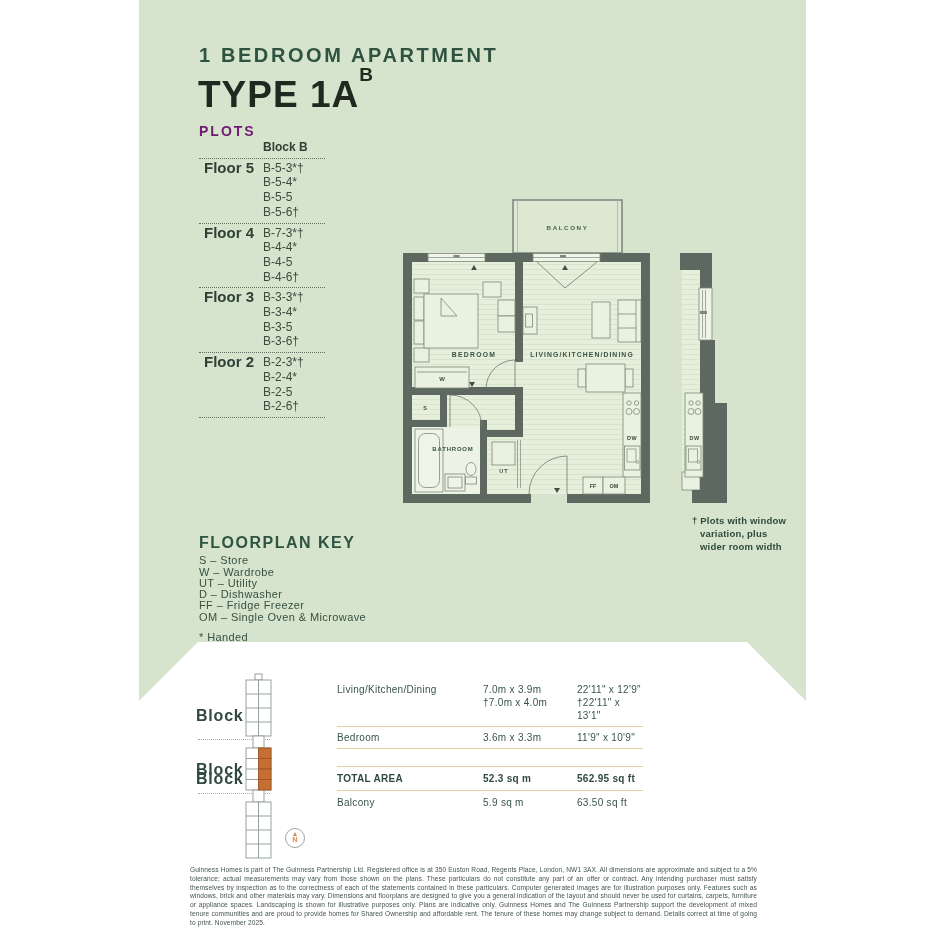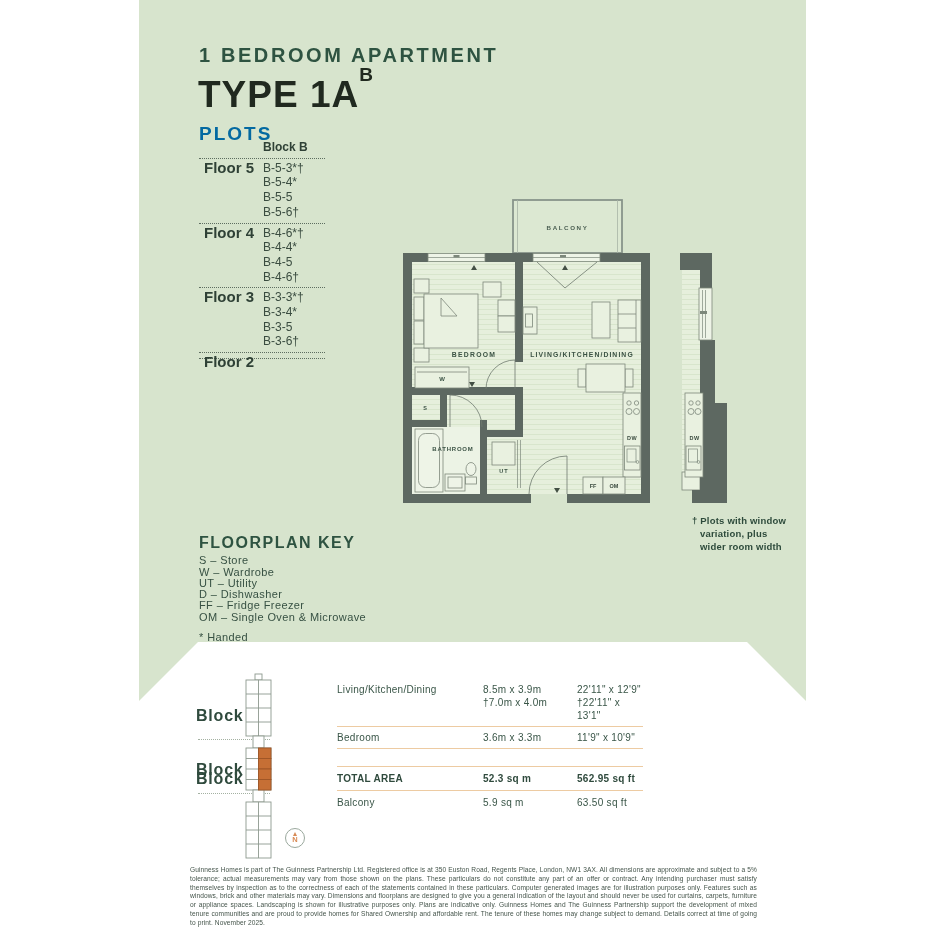--- a/index.html
+++ b/index.html
@@ -9,21 +9,21 @@
   #page { position:relative; width:945px; height:676px; background:#fff;padding-left:40px; }
 
   
   #green-panel { left:139px; top:0; width:667px; height:701px; background:#d7e4cd;
     clip-path: polygon(0 0, 100% 0, 100% 100%, calc(100% - 59px) 642px, 59px 642px, 0 100%); }
 
   
   #h-apartment { left:199px; top:44px; font-size:20px; font-weight:700; letter-spacing:2.6px; color:#2e5341; }
   #h-type { left:198px; top:74px; font-size:37px; font-weight:700; letter-spacing:1px; color:#20291f; }
   #h-type sup { font-size:19px; position:relative; top:-13px; letter-spacing:0; }
-  #h-plots { left:199px; top:123px; font-size:19px; font-weight:700; letter-spacing:2px; color:#0369a1; }
+  #h-plots { left:199px; top:123px; font-size:14px; font-weight:700; letter-spacing:2px; color:#701a75; }
 
   
   #plots { left:199px; top:140px; width:126px; font-size:12px; color:#3a4c40; line-height:14.7px; }
   .plots-hdr { border-bottom:1.5px dotted #5d6d60; padding-bottom:3px; }
   .plots-hdr span { margin-left:64px; font-weight:700; color:#2f4136; }
   .floor { position:relative; border-bottom:1.5px dotted #5d6d60; padding:2px 0 3px; }
   .floor-label { position:absolute; left:5px; top:2px; font-weight:700; font-size:15px; color:#2f4136; }
   .floor-plots { margin-left:64px; }
 
   
@@ -76,37 +76,43 @@
       <div class="floor-plots">
         <div>B-5-3*†</div>
         <div>B-5-4*</div>
         <div>B-5-5</div>
         <div>B-5-6†</div>
       </div>
     </div>
     <div class="floor">
       <span class="floor-label">Floor 4</span>
       <div class="floor-plots">
-        <div>B-4-6*†</div>
+        <div>B-7-3*†</div>
         <div>B-4-4*</div>
         <div>B-4-5</div>
         <div>B-4-6†</div>
       </div>
     </div>
     <div class="floor">
       <span class="floor-label">Floor 3</span>
       <div class="floor-plots">
         <div>B-3-3*†</div>
         <div>B-3-4*</div>
         <div>B-3-5</div>
         <div>B-3-6†</div>
       </div>
     </div>
     <div class="floor">
       <span class="floor-label">Floor 2</span>
+      <div class="floor-plots">
+        <div>B-2-3*†</div>
+        <div>B-2-4*</div>
+        <div>B-2-5</div>
+        <div>B-2-6†</div>
+      </div>
     </div>
   </div>
 
   <svg class="abs" style="left:395px; top:190px;" width="390" height="380" viewBox="0 0 390 380" xmlns="http://www.w3.org/2000/svg">
     <defs>
       <pattern id="boards" width="6" height="5" patternUnits="userSpaceOnUse">
         <rect width="6" height="5" fill="#e6efdc"></rect>
         <line x1="0" y1="4.5" x2="6" y2="4.5" stroke="#d2e1c6" stroke-width="0.7"></line>
       </pattern>
     </defs>
@@ -304,21 +310,21 @@
 
   <div id="compass" class="abs">
     <span class="tri"></span>
     <span class="n">N</span>
   </div>
 
   <div id="dims" class="abs">
     <div class="dimrow lh2" style="padding-top:7px;">
       <div class="c1">Living/Kitchen/Dining</div>
       <div class="c2">
-        <div>8.5m x 3.9m</div>
+        <div>7.0m x 3.9m</div>
         <div>†7.0m x 4.0m</div>
       </div>
       <div class="c3">
         <div>22'11" x 12'9"</div>
         <div>†22'11" x 13'1"</div>
       </div>
     </div>
     <div class="dimrule" style="margin-top:4px;"></div>
     <div class="dimrow" style="padding:5px 0;">
       <div class="c1">Bedroom</div>

